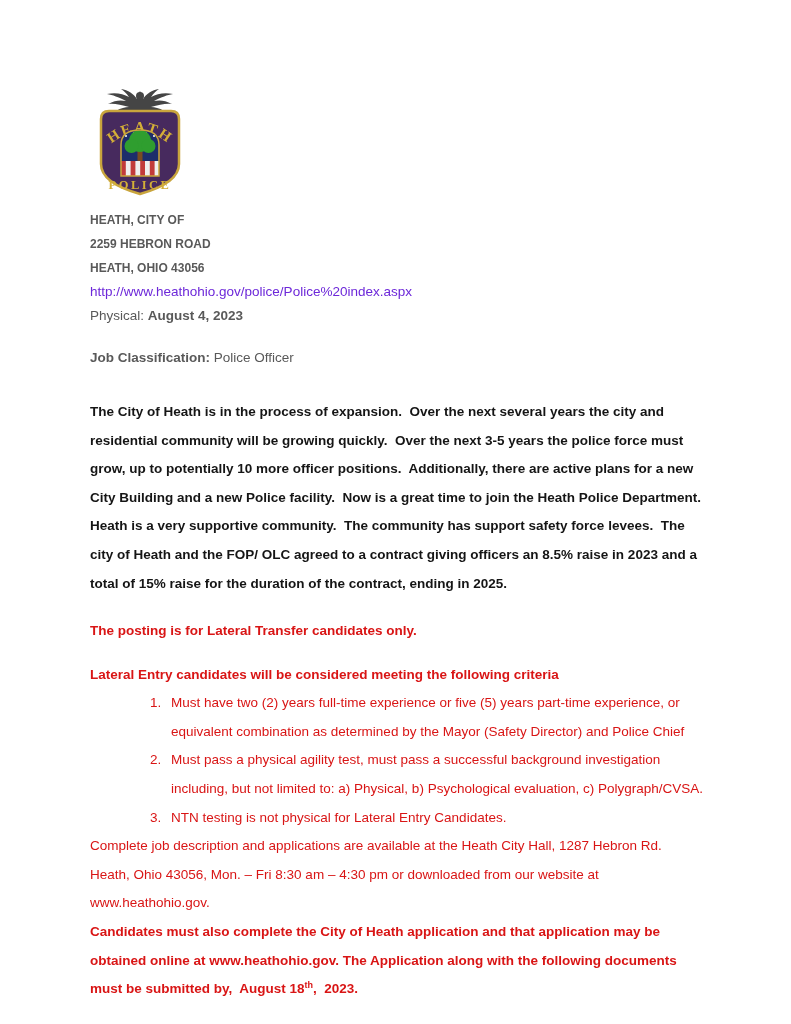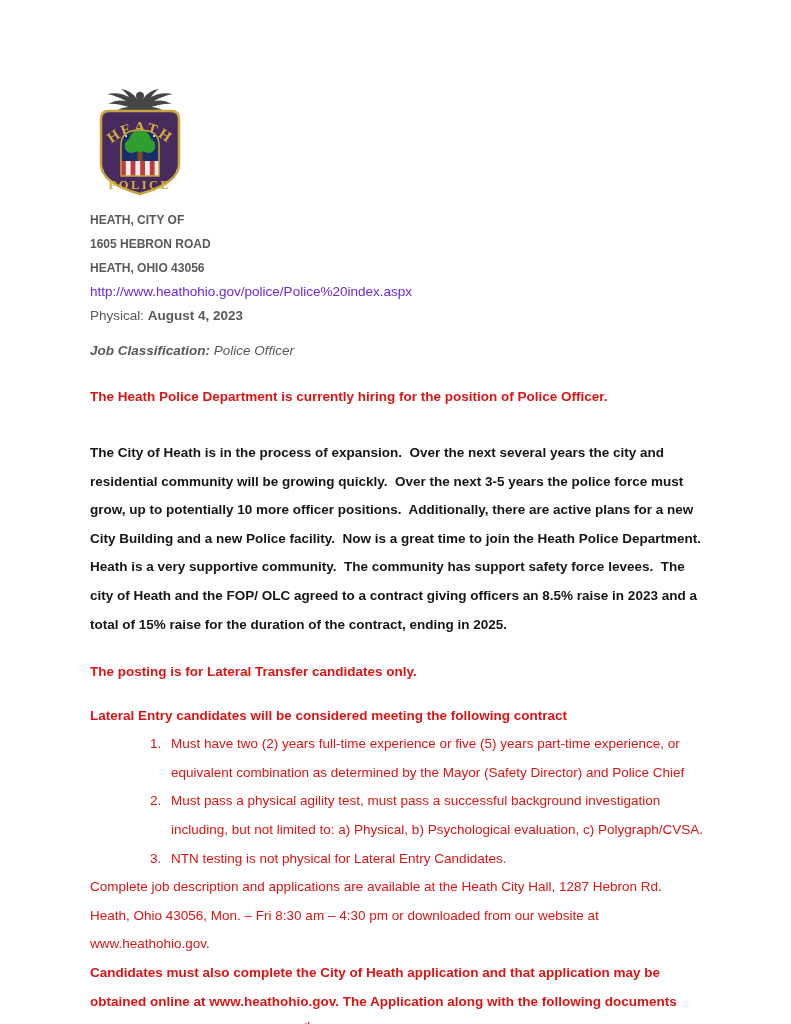--- a/index.html
+++ b/index.html
@@ -28,26 +28,25 @@
     font-weight: 400;
   }
   .updated-line {
     font-size: 13.5px;
     color: #595959;
     line-height: 24px;
     font-weight: 400;
   }
   .updated-line b { font-weight: 700; }
   .job-line {
-    margin-top: 11px;
+    margin-top: 18px;
     font-size: 13.5px;
     color: #595959;
     line-height: 24px;
     font-weight: 700;
-    font-style: italic;
   }
   .job-line .job-value { font-weight: 400; }
   .red { color: #d91515; }
   .heading-red {
     margin-top: 20px;
     font-size: 13.5px;
     font-weight: 700;
     line-height: 28px;
     white-space: pre-wrap;
   }
@@ -123,38 +122,37 @@
           <rect x="59.8" y="73" width="4.8" height="15" fill="#c23b3b"></rect>
         </g>
       </g>
       <path d="M31 88 L31 57 Q31 42 50 42 Q69 42 69 57 L69 88 Z" fill="none" stroke="#c9a53d" stroke-width="1.5"></path>
 
       <text x="50" y="101" text-anchor="middle" font-family="Liberation Serif, serif" font-size="12.5" font-weight="bold" fill="#d4af37" letter-spacing="2.5">POLICE</text>
     </svg>
   </div>
 
   <p class="org-line">HEATH, CITY OF</p>
-  <p class="org-line">1605 HEBRON ROAD</p>
+  <p class="org-line">2259 HEBRON ROAD</p>
   <p class="org-line">HEATH, OHIO 43056</p>
 
   <p class="link-line">
     <a href="#">http://www.heathohio.gov/police/Police%20index.aspx</a>
   </p>
 
   <p class="updated-line"><span>Physical: </span><b>August 4, 2023</b></p>
 
   <p class="job-line"><span>Job Classification: </span><span class="job-value">Police Officer</span></p>
 
-  <p class="heading-red red">The Heath Police Department is currently hiring for the position of Police Officer.</p>
 
   <p class="body-para">The City of Heath is in the process of expansion.  Over the next several years the city and residential community will be growing quickly.  Over the next 3-5 years the police force must grow, up to potentially 10 more officer positions.  Additionally, there are active plans for a new City Building and a new Police facility.  Now is a great time to join the Heath Police Department.   Heath is a very supportive community.  The community has support safety force levees.  The city of Heath and the FOP/ OLC agreed to a contract giving officers an 8.5% raise in 2023 and a total of 15% raise for the duration of the contract, ending in 2025.</p>
 
   <p class="heading-red red posting-notice">The posting is for Lateral Transfer candidates only.</p>
 
-  <p class="heading-red red criteria-heading">Lateral Entry candidates will be considered meeting the following contract</p>
+  <p class="heading-red red criteria-heading">Lateral Entry candidates will be considered meeting the following criteria</p>
 
   <ol class="criteria-list red">
     <li>Must have two (2) years full-time experience or five (5) years part-time experience, or equivalent combination as determined by the Mayor (Safety Director) and Police Chief</li>
     <li>Must pass a physical agility test, must pass a successful background investigation including, but not limited to: a) Physical, b) Psychological evaluation, c) Polygraph/CVSA.</li>
     <li>NTN testing is not physical for Lateral Entry Candidates.</li>
   </ol>
 
   <p class="closing-para red">Complete job description and applications are available at the Heath City Hall, 1287 Hebron Rd. Heath, Ohio 43056, Mon. – Fri 8:30 am – 4:30 pm or downloaded from our website at www.heathohio.gov.</p>
 
   <p class="closing-para red bold"><span>Candidates must also complete the City of Heath application and that application may be obtained online at www.heathohio.gov. The Application along with the following documents must be submitted by,  August 18</span><sup>th</sup><span>,  2023.</span></p>

